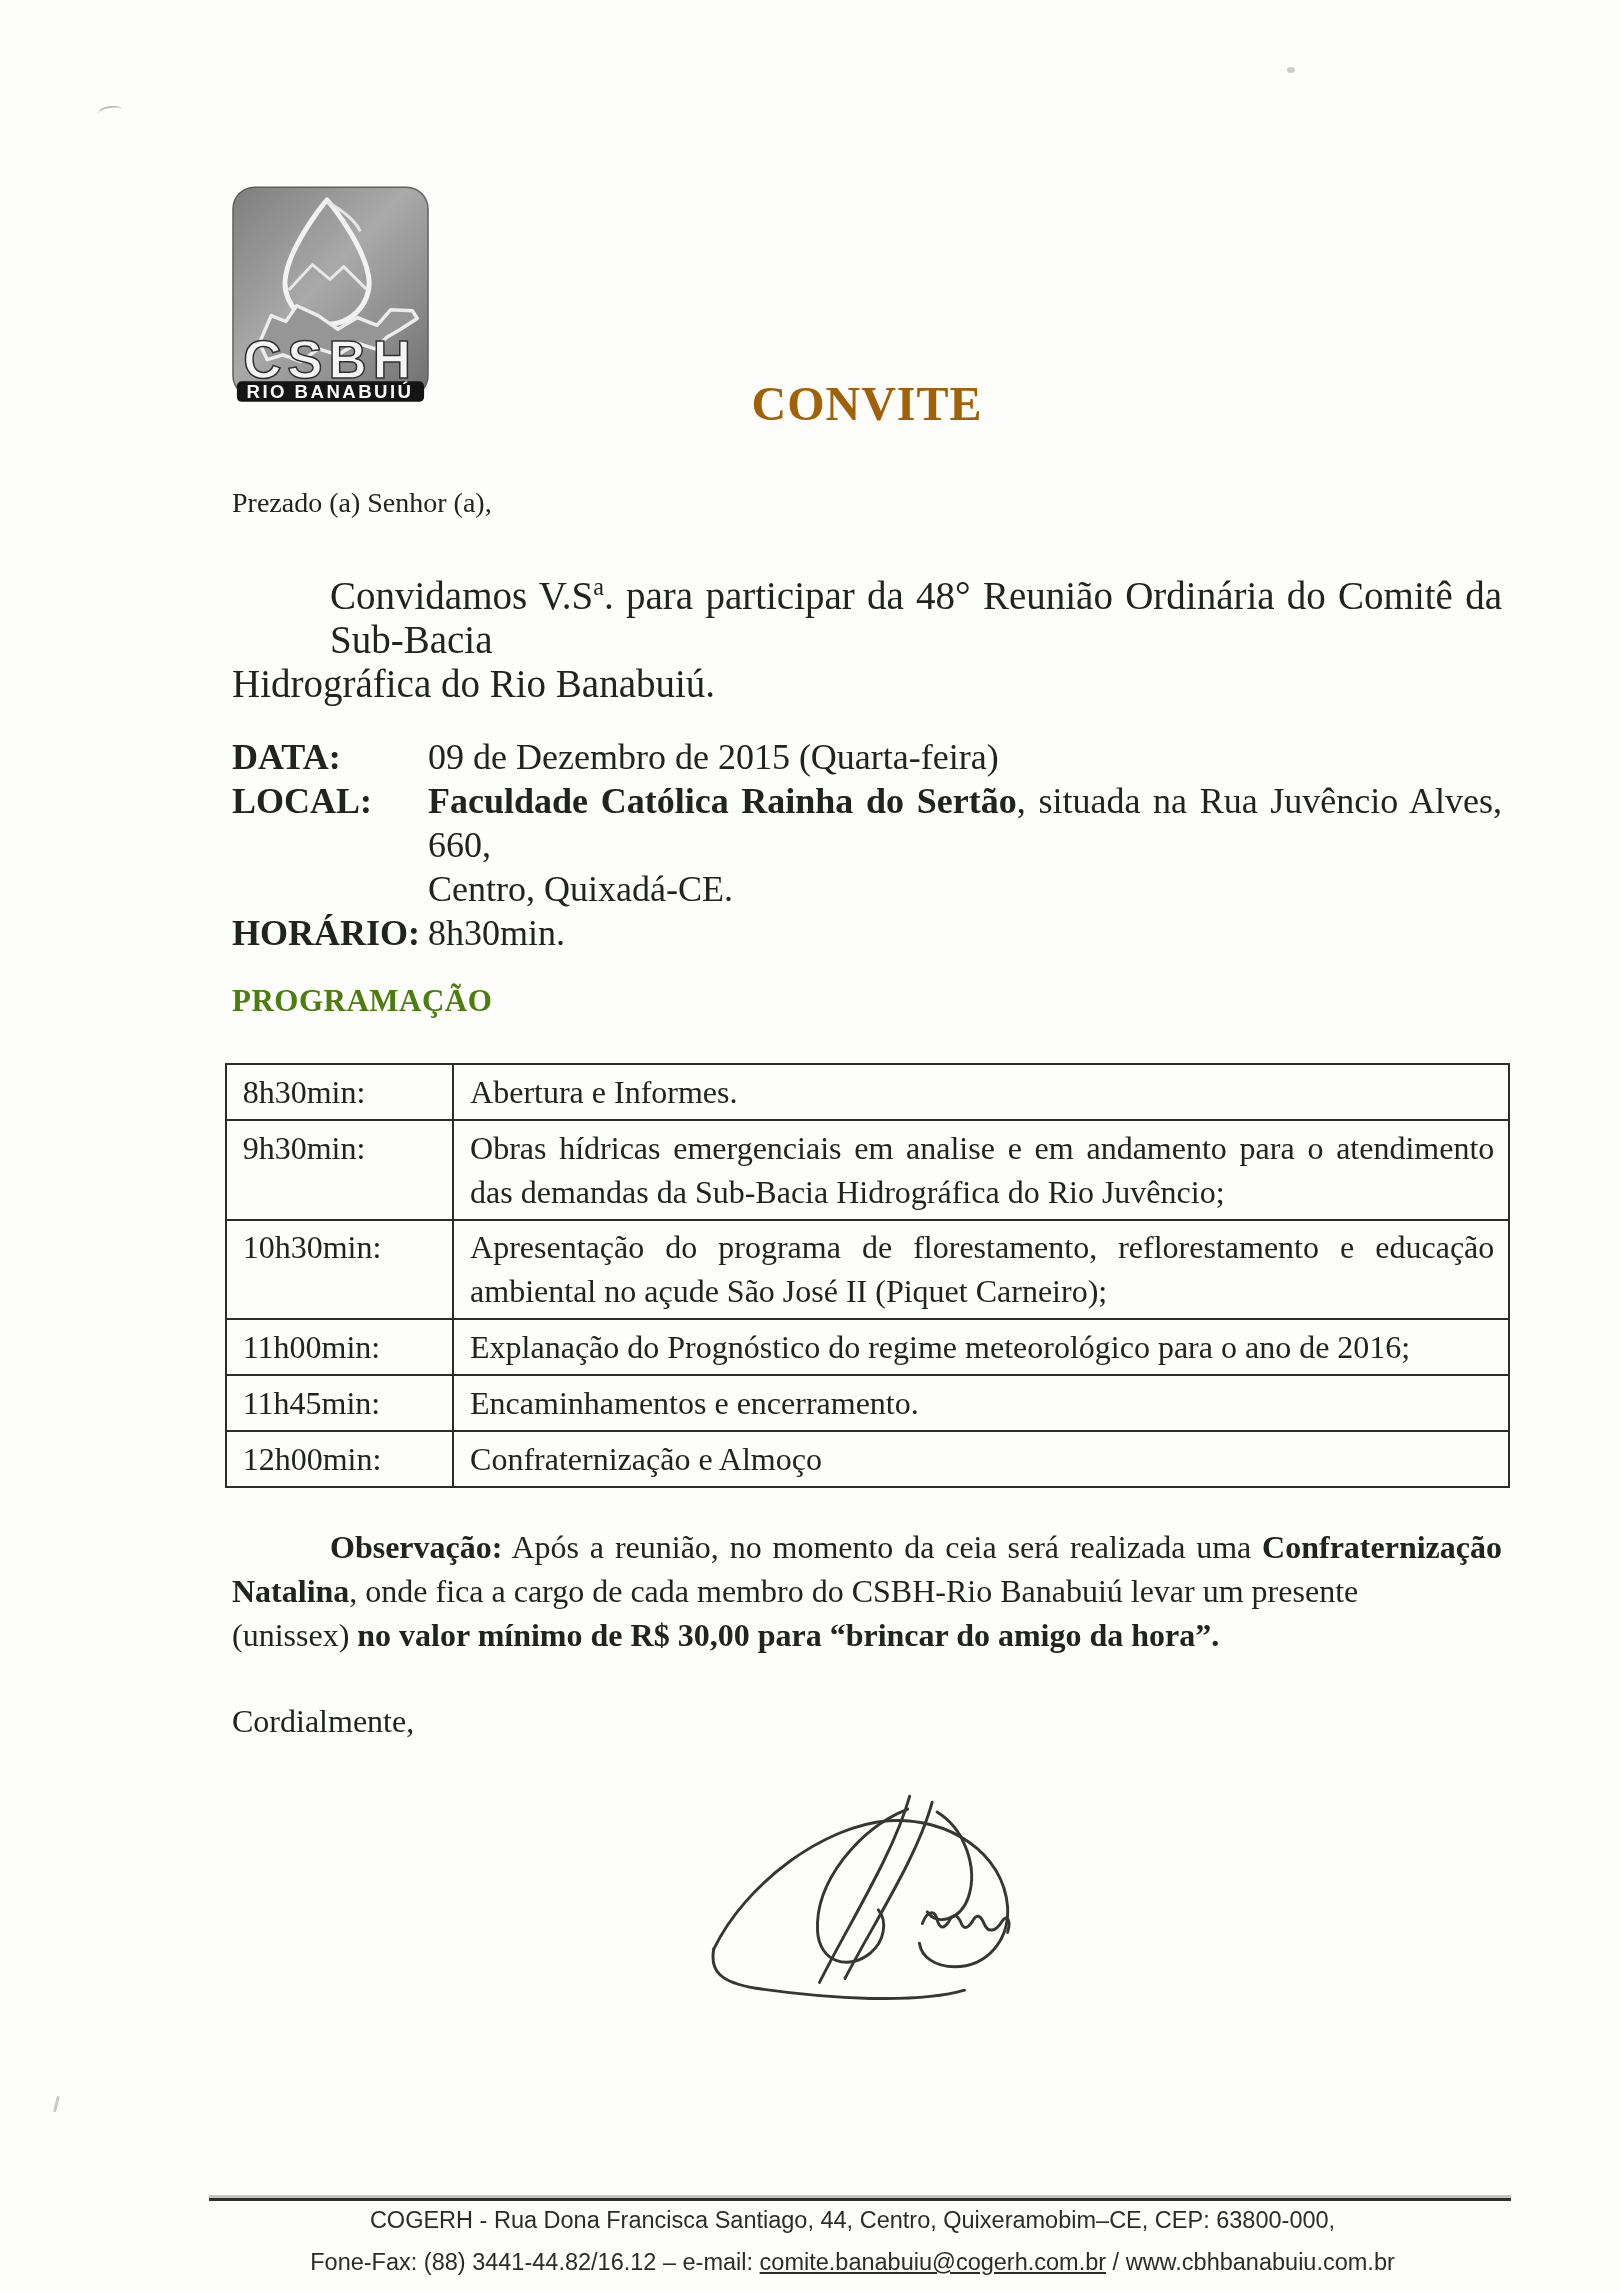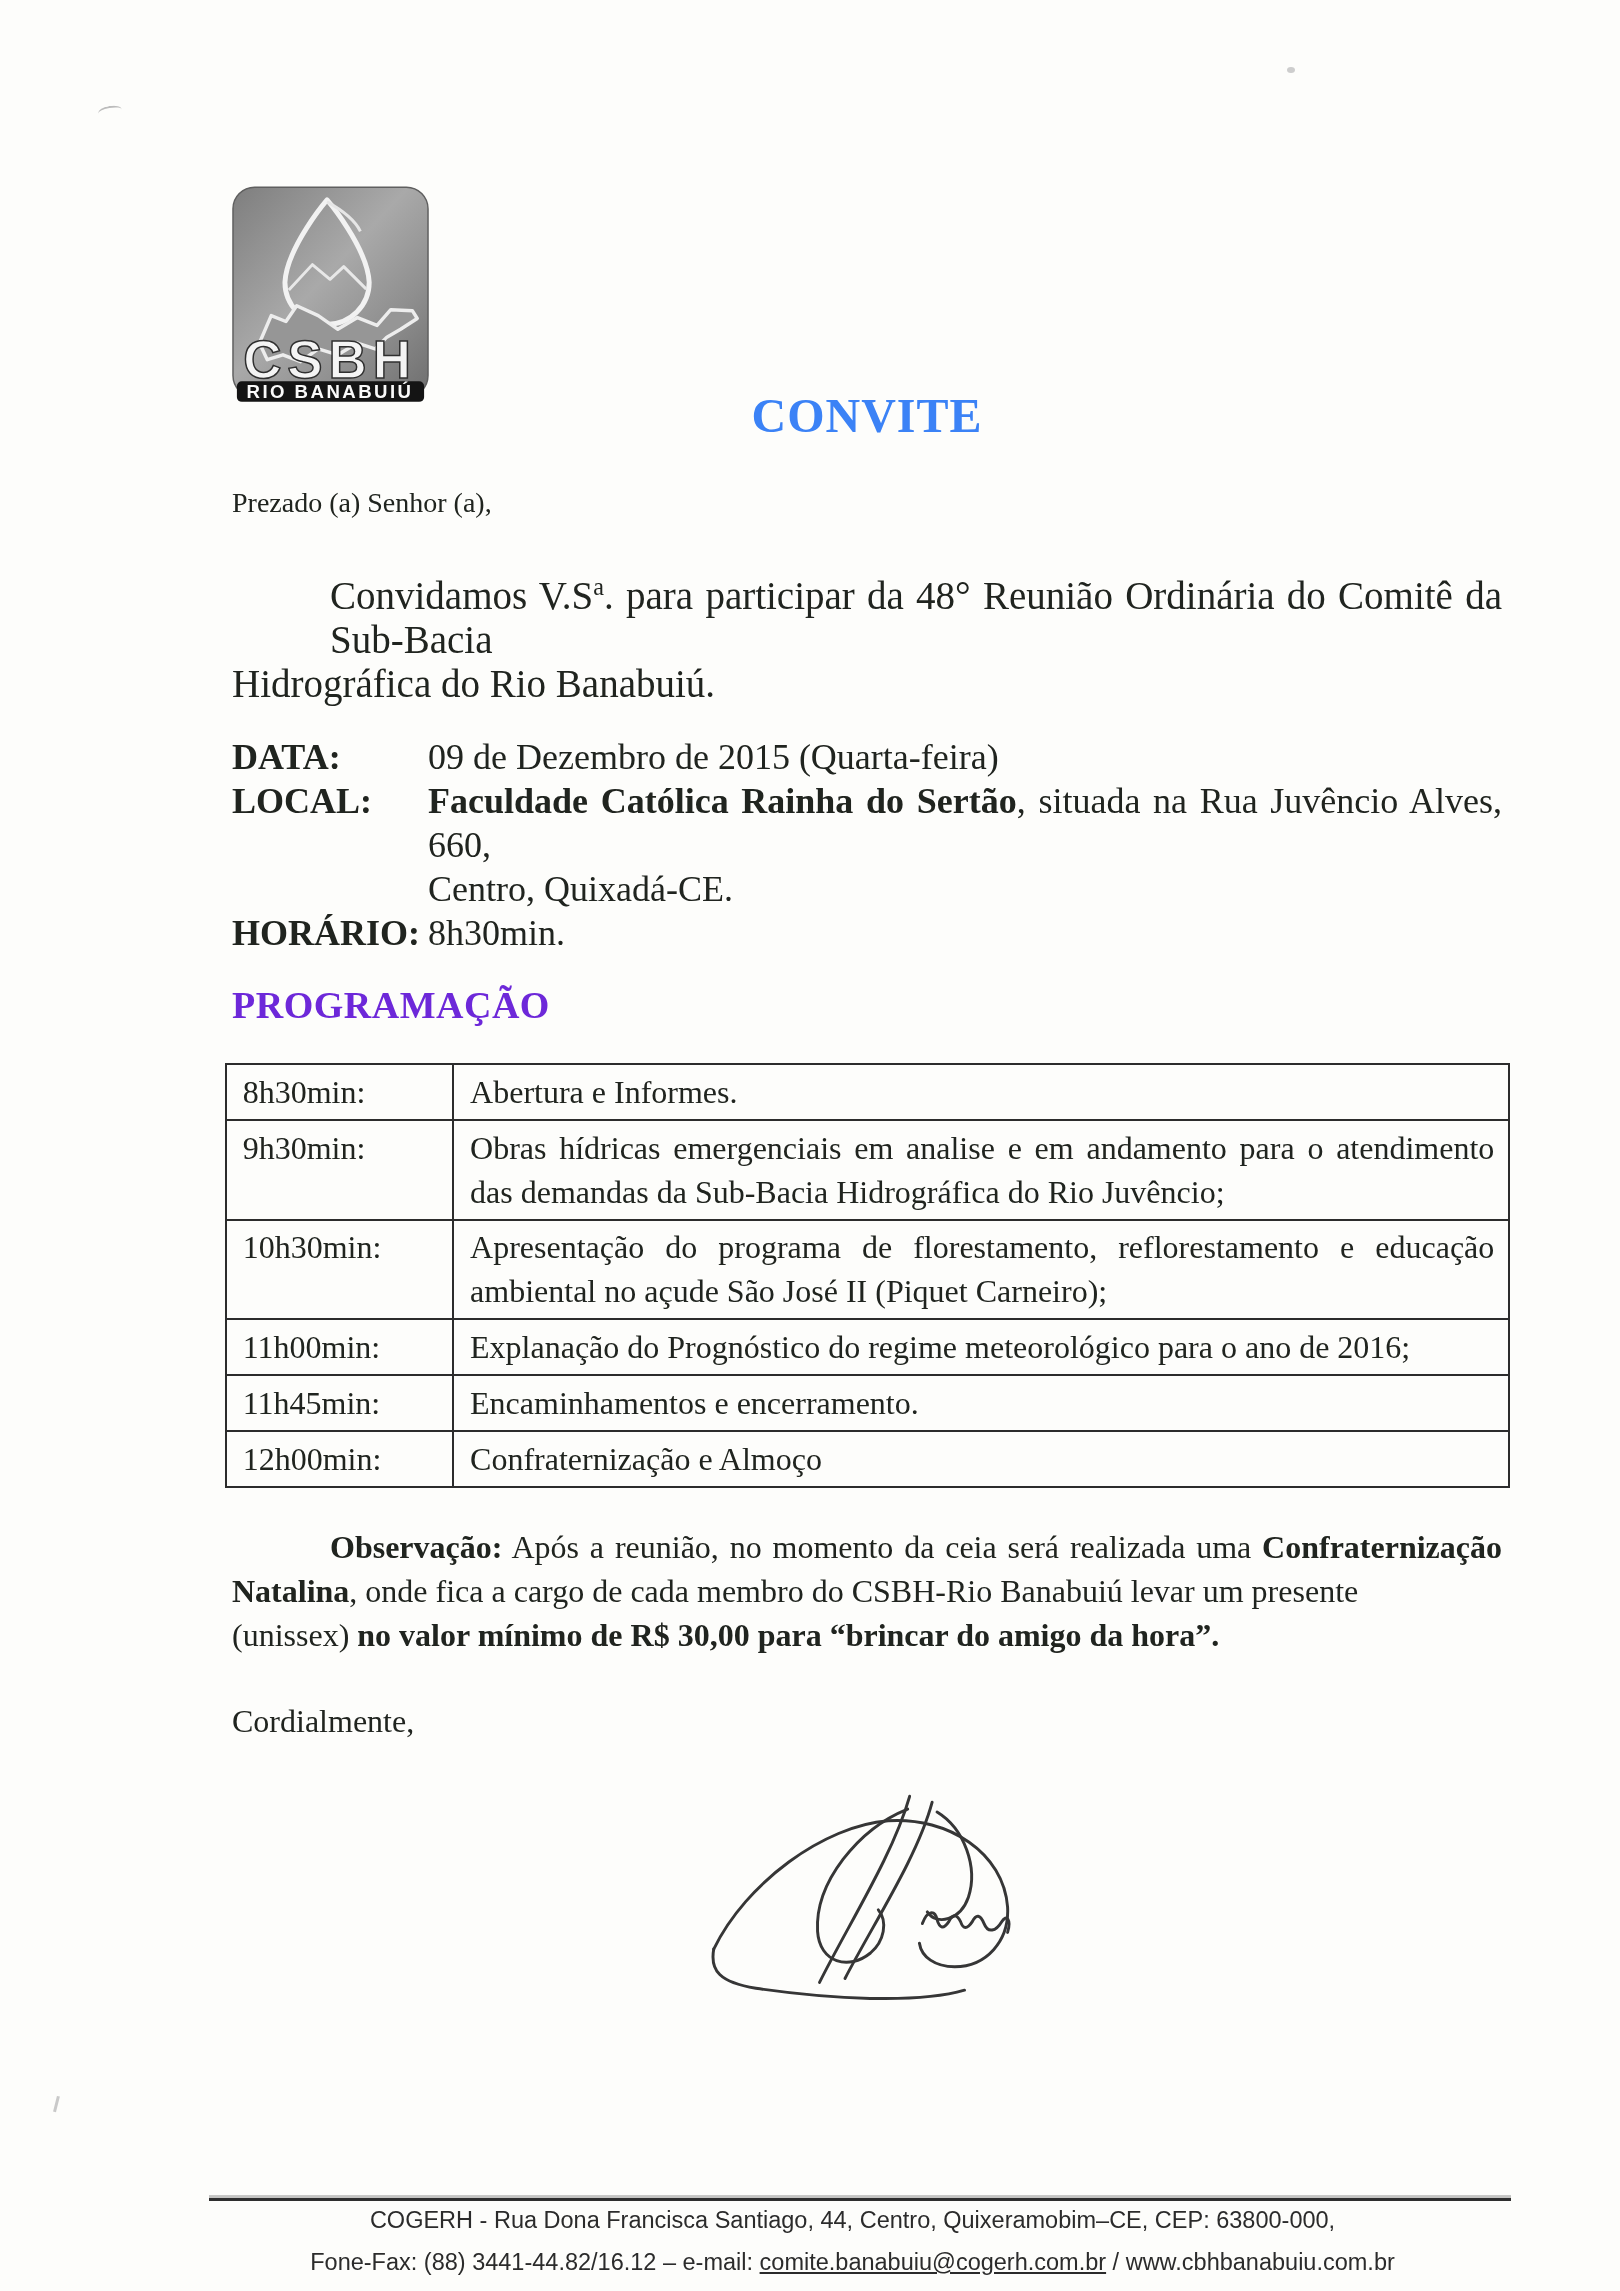--- a/index.html
+++ b/index.html
@@ -17,40 +17,40 @@
   .artifact{position:absolute;}
   .a1{left:98px;top:106px;width:23.5px;height:8.8px;border-top:2.9px solid #bcbcbc;border-radius:60%;transform:rotate(-10deg);}
   .a2{left:1287px;top:67px;width:7.8px;height:5.9px;background:#cdcdcd;border-radius:50%;}
   .a3{left:55px;top:2096px;width:2.9px;height:15.7px;background:#c9c9c9;transform:rotate(14deg);}
 
   
   .logo{position:absolute;left:232px;top:186px;width:216px;height:219px;}
 
   
   .title{
-    position:absolute;left:232px;top:388px;width:1270px;
+    position:absolute;left:232px;top:376px;width:1270px;
     text-align:center;font-size:48px;font-weight:bold;letter-spacing:1px;
-    color:#3b82f6;
+    color:#a16207;
   }
 
   .salutation{position:absolute;left:232px;top:487px;font-size:28px;}
 
   .intro{position:absolute;left:232px;top:574px;width:1270px;font-size:39px;line-height:44px;}
   .stretch{text-align:justify;text-align-last:justify;}
   .ind{padding-left:98px;}
   sup.ord{font-size:0.62em;vertical-align:super;line-height:0;}
 
   .details{position:absolute;left:232px;top:735px;width:1270px;font-size:36px;line-height:44px;}
   .detail-row{display:flex;}
   .detail-label{width:196px;flex:none;font-weight:bold;}
   .detail-value{flex:1;}
 
   .agenda-heading{
     position:absolute;left:232px;top:983px;
-    font-size:38px;font-weight:bold;letter-spacing:0.5px;color:#6d28d9;
+    font-size:31px;font-weight:bold;letter-spacing:0.5px;color:#4d7c0f;
   }
 
   .agenda-table{
     position:absolute;left:225px;top:1063px;width:1285px;
     border-collapse:collapse;font-size:32px;line-height:44px;
   }
   .agenda-table td{
     border:2px solid #2c2c2c;vertical-align:top;
     padding:4.9px 13.7px 4.9px 15.7px;
   }

